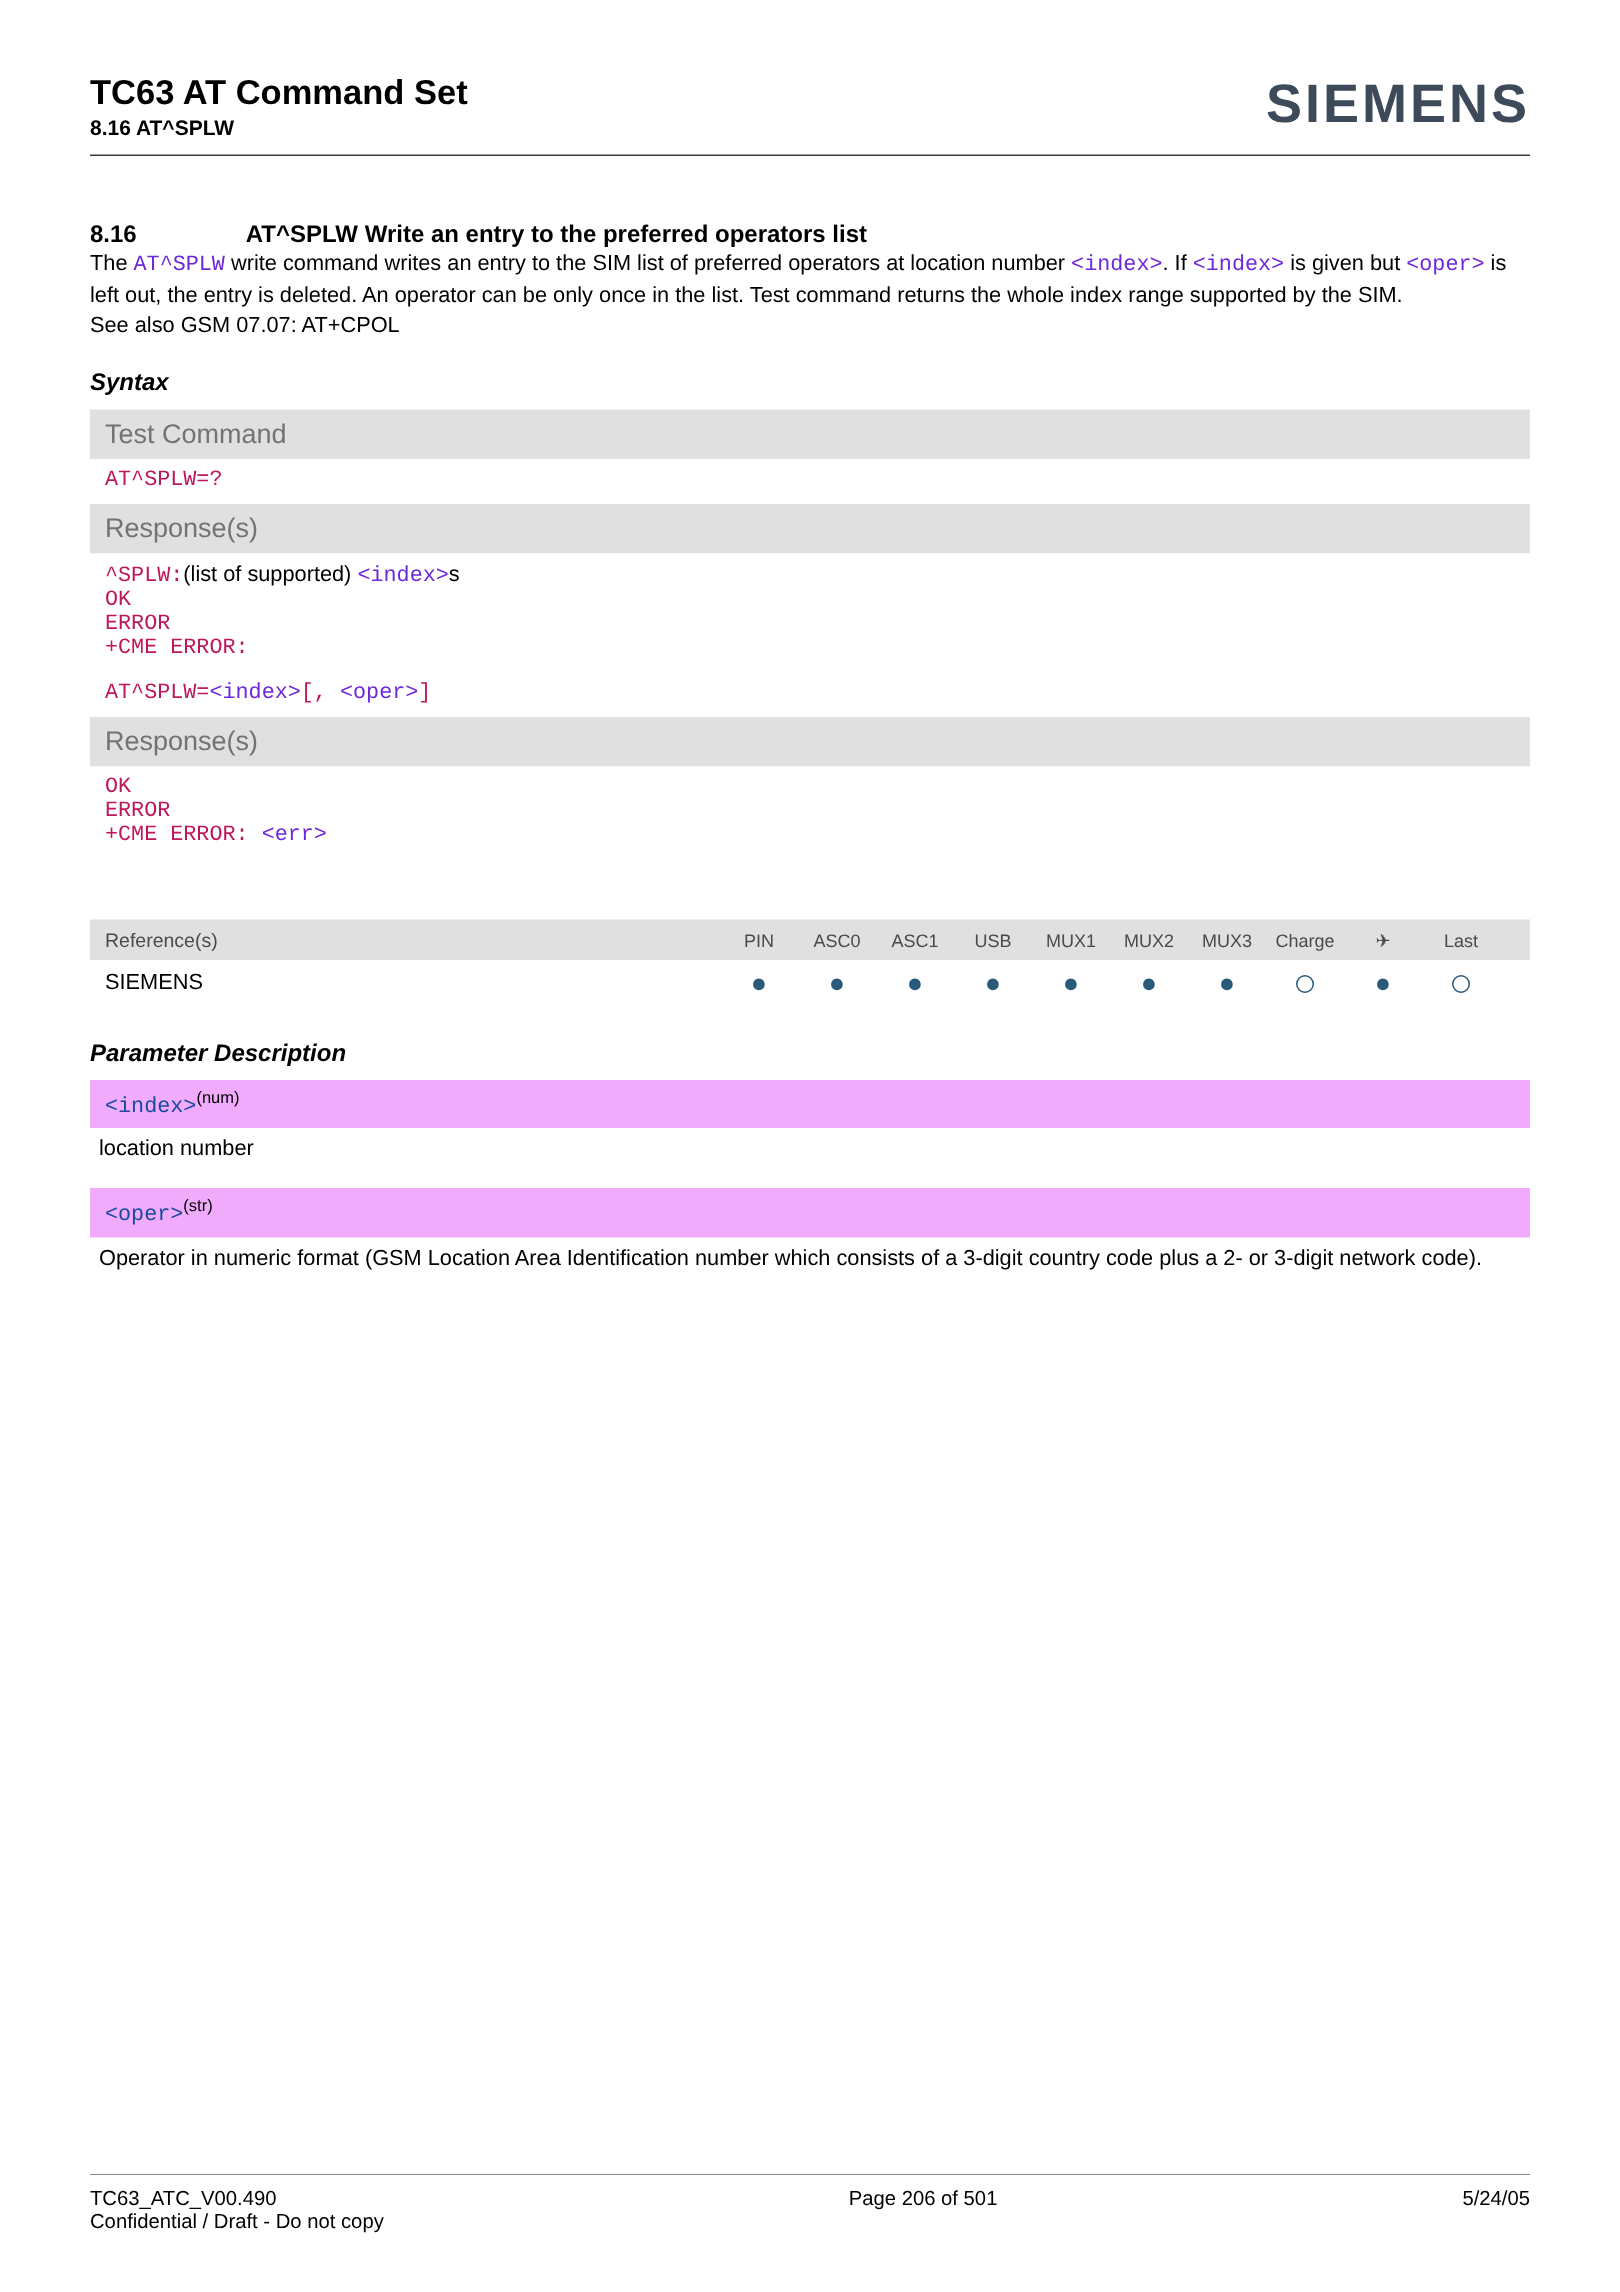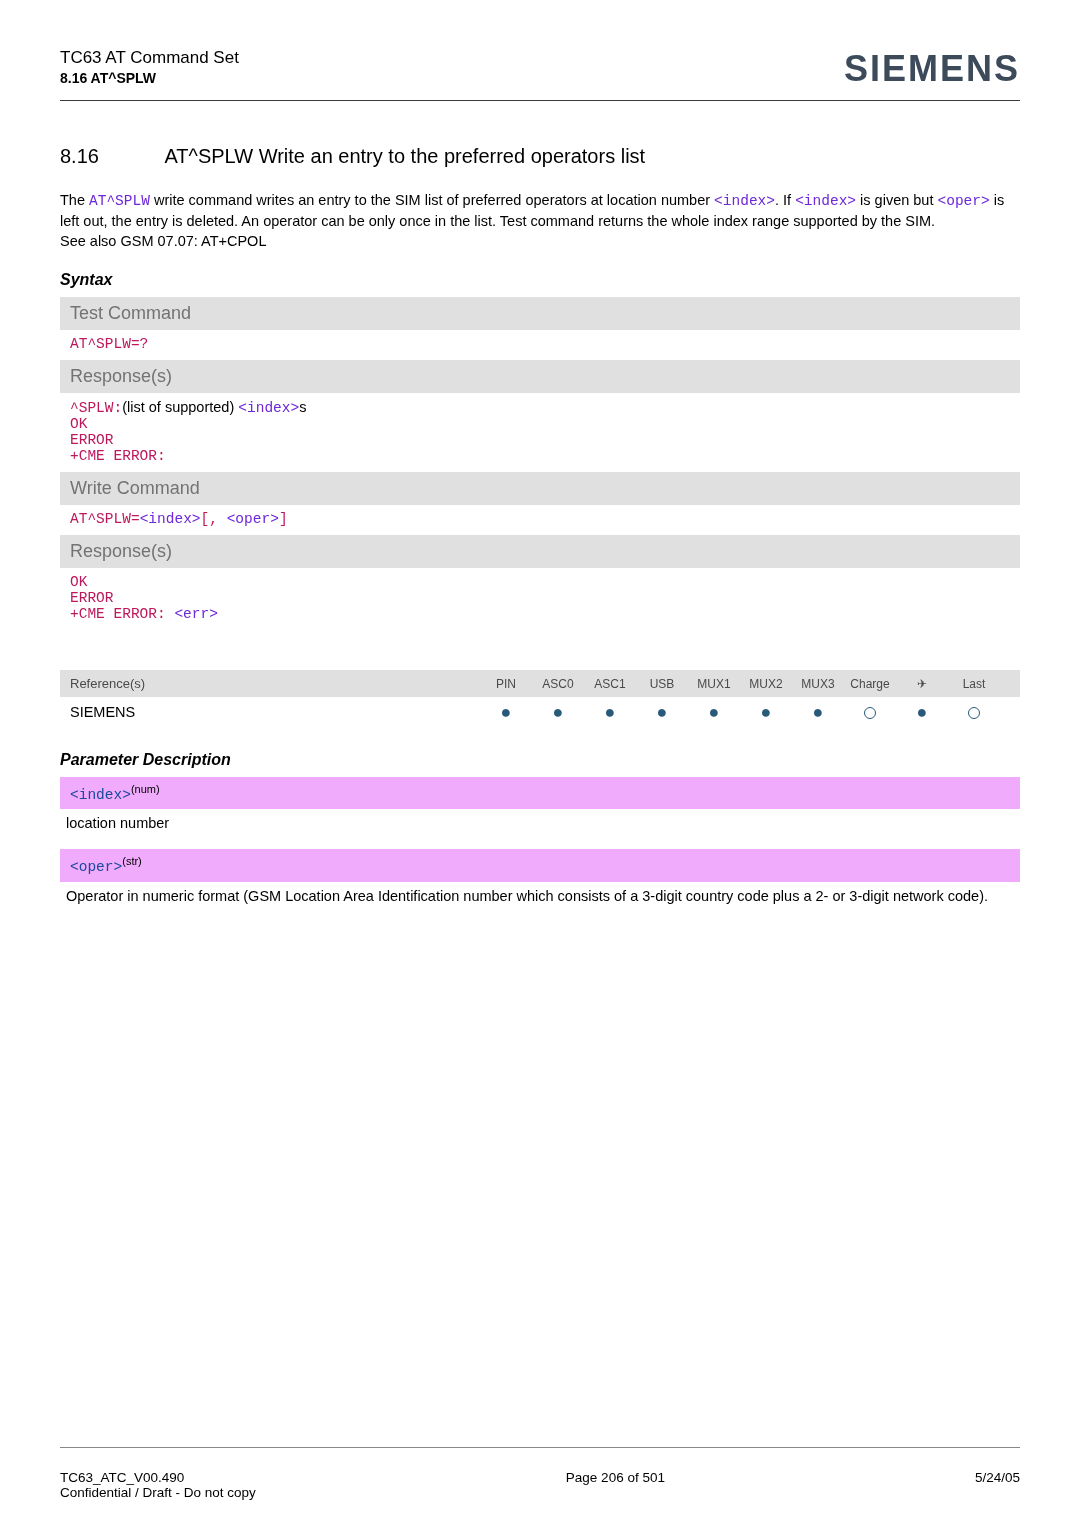--- a/index.html
+++ b/index.html
@@ -13,45 +13,44 @@
     .header {
       display: flex;
       justify-content: space-between;
       align-items: flex-start;
       margin-bottom: 10px;
     }
     .header-left {
       font-size: 16px;
     }
     .header-title {
-      font-weight: normal;
-      font-size: 17px;
+      font-weight: bold;
+      font-size: 23px;
     }
     .header-sub {
       font-weight: bold;
       font-size: 14px;
       margin-top: 2px;
     }
     .header-logo {
       font-size: 36px;
       font-weight: bold;
       letter-spacing: 2px;
       color: #3c4a5a;
       font-family: Arial, sans-serif;
     }
     .divider {
       border: none;
       border-top: 1.5px solid #3a3a3a;
       margin-top: 4px;
       margin-bottom: 44px;
     }
     h2.section-title {
-      font-size: 20px;
-      font-weight: normal;
-      margin-bottom: 22px;
+      font-size: 16px;
+      font-weight: bold;
     }
     .section-number {
       display: inline-block;
       width: 100px;
     }
     .intro-text {
       font-size: 14.5px;
       line-height: 1.38;
       margin-bottom: 20px;
     }
@@ -138,26 +137,26 @@
       color: #000;
       vertical-align: super;
     }
     .param-desc {
       font-size: 14.5px;
       margin-bottom: 18px;
       padding-left: 6px;
     }
     .footer {
       position: fixed;
-      bottom: 28px;
+      bottom: 40px;
       left: 60px;
       right: 60px;
       width: 960px;
       border-top: 1px solid #888;
-      padding-top: 22px;
+      padding-top: 8px;
       display: flex;
       justify-content: space-between;
       font-size: 13.5px;
     }
     .spacer-big { height: 460px; }
   </style>
 </head>
 <body>
 
 <div class="header">
@@ -189,21 +188,20 @@
   <div class="grey-row">Response(s)</div>
   <div class="white-row">
     <span class="mono-black">^SPLW:</span><span class="sans">(list of supported) </span><span class="mono">&lt;index&gt;</span><span class="sans">s</span><br>
     <span class="mono-black">OK</span><br>
     <span class="mono-black">ERROR</span><br>
     <span class="mono-black">+CME ERROR:</span>
   </div>
 </div>
 
 <div class="block">
-  <div class="grey-row">Write Command</div>
   <div class="white-row">
     <span class="mono-black">AT^SPLW=</span><span class="mono">&lt;index&gt;</span><span class="mono-black">[, </span><span class="mono">&lt;oper&gt;</span><span class="mono-black">]</span>
   </div>
   <div class="grey-row">Response(s)</div>
   <div class="white-row">
     <span class="mono-black">OK</span><br>
     <span class="mono-black">ERROR</span><br>
     <span class="mono-black">+CME ERROR: </span><span class="mono">&lt;err&gt;</span>
   </div>
 </div>

